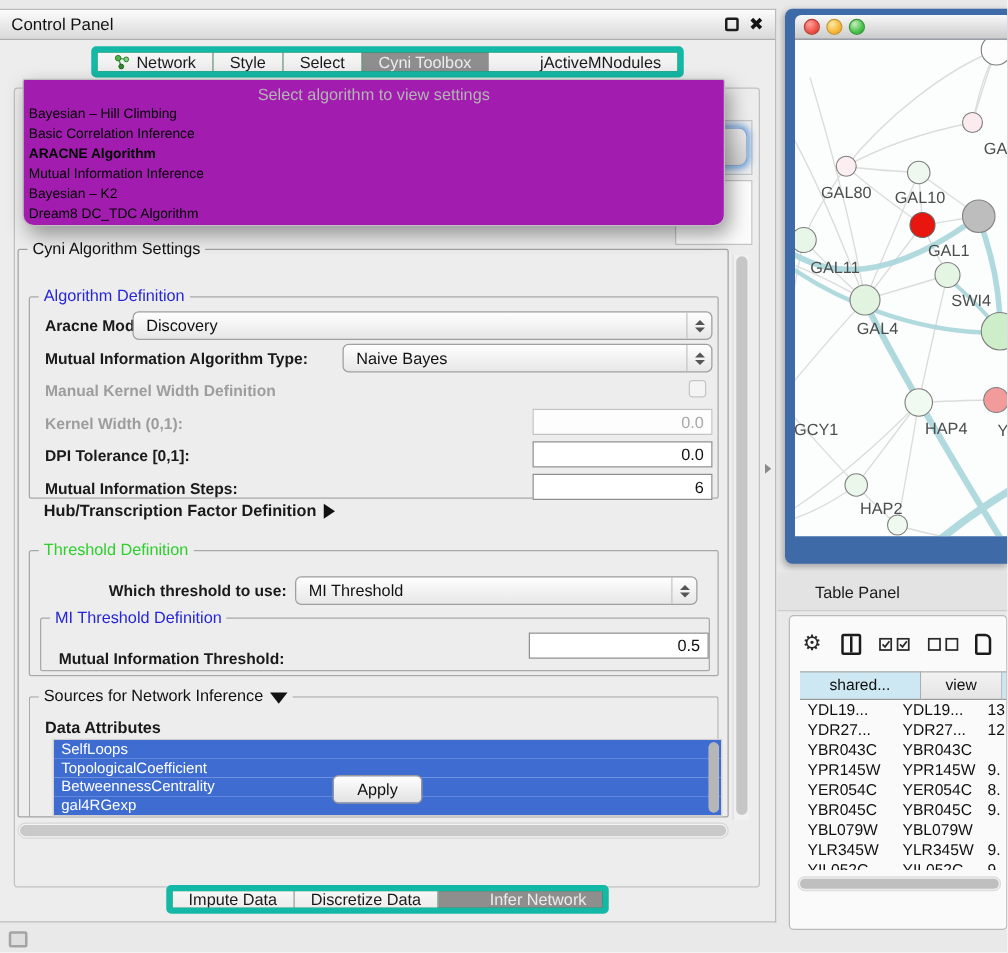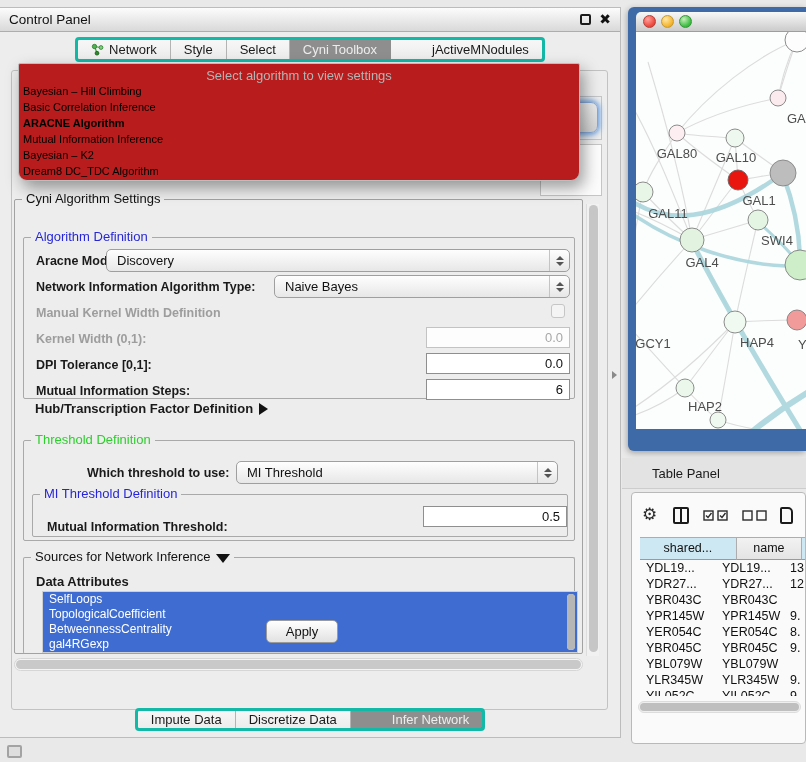--- a/index.html
+++ b/index.html
@@ -9,34 +9,34 @@
   
   .cp { position:absolute; left:0; top:7px; width:621px; height:731px; background:#ededed; border:1px solid #bcbcbc; border-left:none; }
   .cp-titlebar { position:absolute; left:0; top:0; width:100%; height:24px; background:linear-gradient(#fcfcfc,#d9d9d9); border-bottom:1px solid #adadad; display:flex; align-items:center; padding:4px 9px; }
   .cp-title { font-size:13.5px; color:#111; }
   .cp-controls { margin-left:auto; display:flex; align-items:center; gap:8px; }
   .icon-float { width:11px; height:11px; border:2px solid #1c1c1c; border-radius:2px; }
   .icon-close { font-size:14px; font-weight:bold; color:#111; line-height:11px; }
 
   
   .tabbar { position:absolute; top:29px; left:0; width:100%; display:flex; justify-content:center; }
-  .tabgroup { display:flex; border:3px solid #14b8a6; border-radius:4px; overflow:hidden; height:25px; background:#15803d; }
+  .tabgroup { display:flex; border:5px solid #14b8a6; border-radius:4px; overflow:hidden; height:25px; background:#15803d;align-items:center; }
   .tab { padding:0 13px; font-size:13px; color:#1a1a1a; display:flex; align-items:center; gap:5px; border-right:1px solid #b3b3b3; background:linear-gradient(#f7f7f7,#ececec); white-space:nowrap; }
   .tab:last-child { border-right:none;padding-left:41px; }
   .tab.selected { background:#8e8e8e; color:#ededed; border-right-color:#8e8e8e; }
 
   .content-frame { position:absolute; left:11px; top:62px; width:597px; height:640px; border:1px solid #c2c2c2; border-radius:3px; background:#ededed; }
 
   
   .hidden-box-a { position:absolute; left:540px; top:88px; width:62px; height:44px; border:1px solid #c5c5c5; background:#ededed; }
   .blue-btn { position:absolute; left:572px; top:94px; width:26px; height:31px; border-radius:7px; background:linear-gradient(#ebebeb,#d2d2d2); border:1px solid #85a7d6; box-shadow:0 0 5px 2px rgba(92,152,222,.85); }
   .hidden-box-b { position:absolute; left:540px; top:136px; width:62px; height:52px; border:1px solid #c5c5c5; background:#fcfcfc; }
 
   
-  .dd { position:absolute; left:18px; top:55px; width:562px; height:118px; background:#b91c1c; border:1px solid #bdbdbd; border-radius:2px 2px 9px 9px; box-shadow:4px 7px 16px rgba(0,0,0,.38); z-index:50; }
+  .dd { position:absolute; left:18px; top:55px; width:562px; height:118px; background:#a21caf; border:1px solid #bdbdbd; border-radius:2px 2px 9px 9px; box-shadow:4px 7px 16px rgba(0,0,0,.38); z-index:50; }
   .dd-placeholder { text-align:center; color:#b4b4b4; font-size:13px; padding-top:4px; height:19px; }
   .dd-item { font-size:11px; height:16px; line-height:16px; padding-left:4px; color:#000; white-space:nowrap; }
   .dd-item.bold { font-weight:bold; }
 
   
   .groupbox { position:absolute; border:1px solid #a9a9a9; border-radius:2px; }
   .group-title { position:absolute; top:-9px; left:7px; background:#ededed; padding:0 4px; font-size:13px; color:#111; white-space:nowrap; }
   .group-title.blue { color:#2626d8; }
   .group-title.green { color:#2ccf2c; }
 
@@ -171,21 +171,21 @@
 
         <span class="lbl" style="left:12px; top:16px;">Aracne Mode:</span>
         <div class="combo" style="left:82px; top:11px; width:464px;">
           <span>Discovery</span>
           <span class="combo-arrows">
               <span class="arr-up"></span>
               <span class="arr-dn"></span>
             </span>
         </div>
 
-        <span class="lbl" style="left:12px; top:42px;">Network Information Algorithm Type:</span>
+        <span class="lbl" style="left:12px; top:42px;">Mutual Information Algorithm Type:</span>
         <div class="combo" style="left:250px; top:37px; width:296px;">
           <span>Naive Bayes</span>
           <span class="combo-arrows">
               <span class="arr-up"></span>
               <span class="arr-dn"></span>
             </span>
         </div>
 
         <span class="lbl disabled" style="left:12px; top:68px;">Manual Kernel Width Definition</span>
         <span class="chk" style="left:527px; top:66px;"></span>
@@ -378,21 +378,21 @@
           </svg>
         <svg width="11" height="11" viewBox="0 0 11 11">
             <rect x="1" y="1" width="9" height="9" fill="none" stroke="#2a2a2a" stroke-width="1.4"></rect>
           </svg>
       </span>
       <span class="doc-icon"></span>
     </div>
 
     <div class="tp-header">
       <div class="th blue" style="width:98px;">shared...</div>
-      <div class="th gray" style="width:66px;">name</div>
+      <div class="th gray" style="width:66px;">view</div>
       <div class="th blue" style="flex:1; text-align:left; padding-left:3px;">A</div>
     </div>
 
     <div class="tp-rows">
       <div class="tr">
           <span class="td1">YDL19...</span>
           <span class="td2">YDL19...</span>
           <span class="td3">13</span>
         </div>
       <div class="tr">

